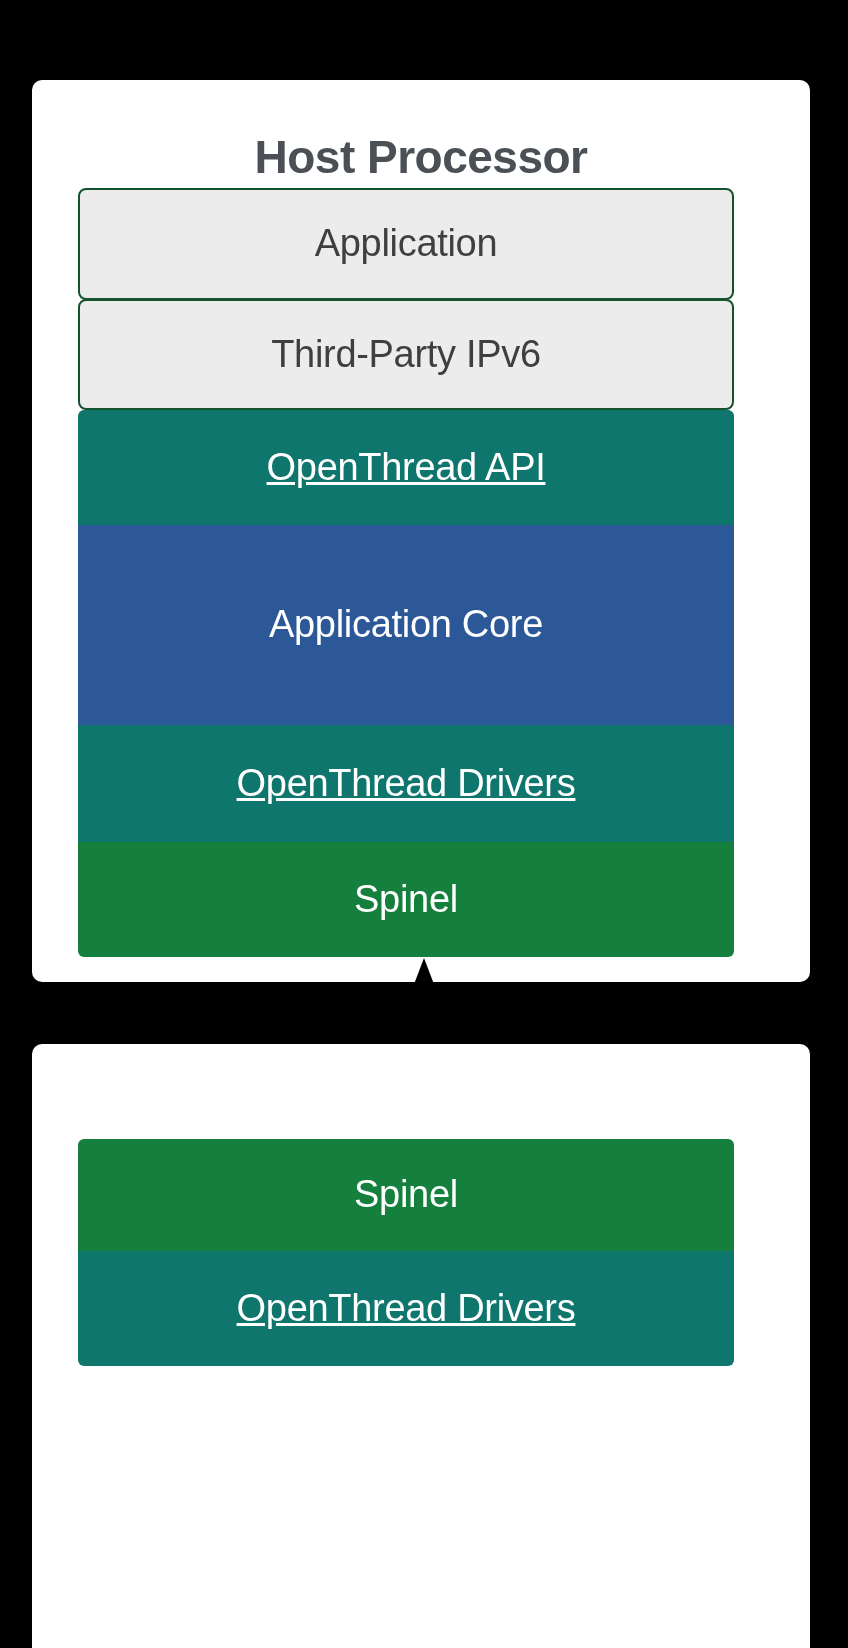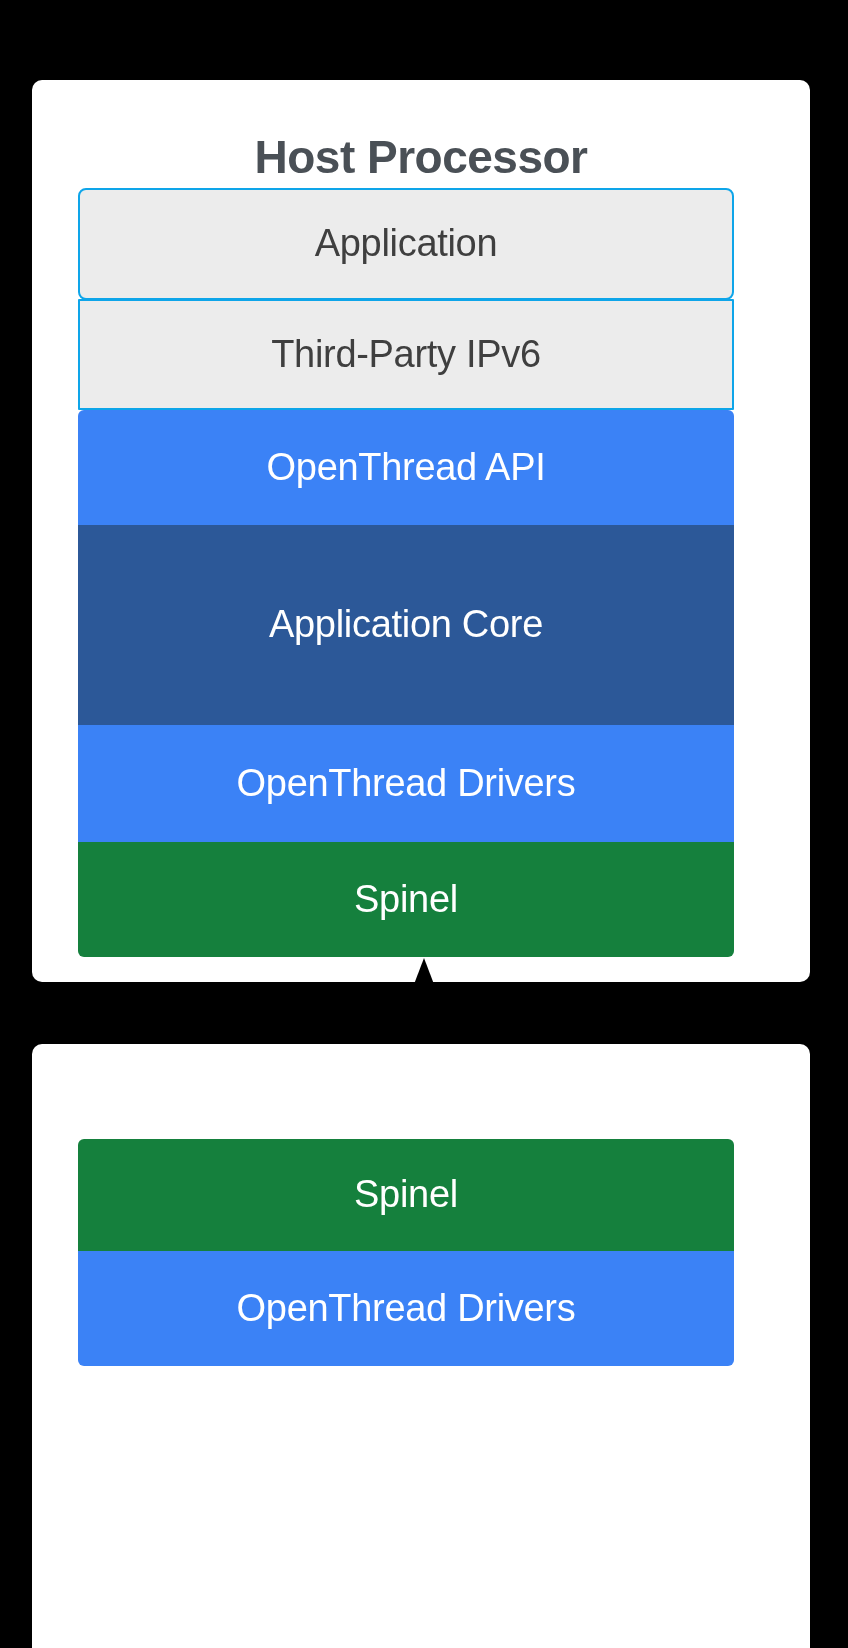--- a/index.html
+++ b/index.html
@@ -71,40 +71,41 @@
     align-items: center;
     justify-content: center;
     text-align: center;
     font-size: 38px;
     line-height: 1.05;
     letter-spacing: -0.3px;
   }
 
   .layer.neutral {
     background: #ececec;
-    border: 2px solid #0ea5e9;
+    border: 2px solid #14532d;
     color: #3f3f3f;
     border-radius: 6px;
   }
   .layer.cyan {
-    background: #3b82f6;
+    background: #0f766e;
     color: #ffffff;
+    text-decoration: underline;
   }
   .layer.navy {
     background: #2c5898;
     color: #ffffff;
   }
   .layer.red {
     background: #15803d;
     color: #ffffff;
   }
 
   
   #host-stack .l-application      { height: 112px; border-radius: 8px; }
-  #host-stack .l-thirdparty       { height: 111px; border-radius: 1px; margin-top: -1px; justify-content: center; }
+  #host-stack .l-thirdparty       { height: 111px; border-radius: 8px; margin-top: -1px; justify-content: center; }
   #host-stack .l-api              { height: 115px; border-radius: 6px 6px 0 0; }
   #host-stack .l-core             { height: 200px; }
   #host-stack .l-drivers          { height: 117px; }
   #host-stack .l-spinel           { height: 115px; border-radius: 0 0 6px 6px; }
 
   #soc-stack .l-spinel            { height: 112px; border-radius: 6px 6px 0 0; }
   #soc-stack .l-mac               { height: 147px; }
   #soc-stack .l-drivers           { height: 115px; border-radius: 0 0 6px 6px; }
 
   

